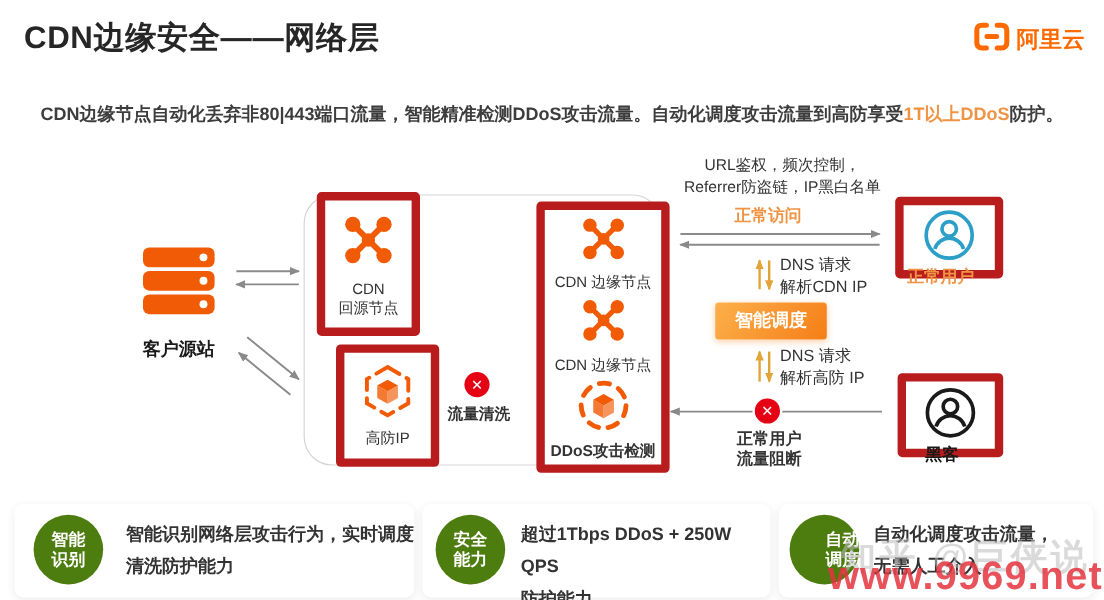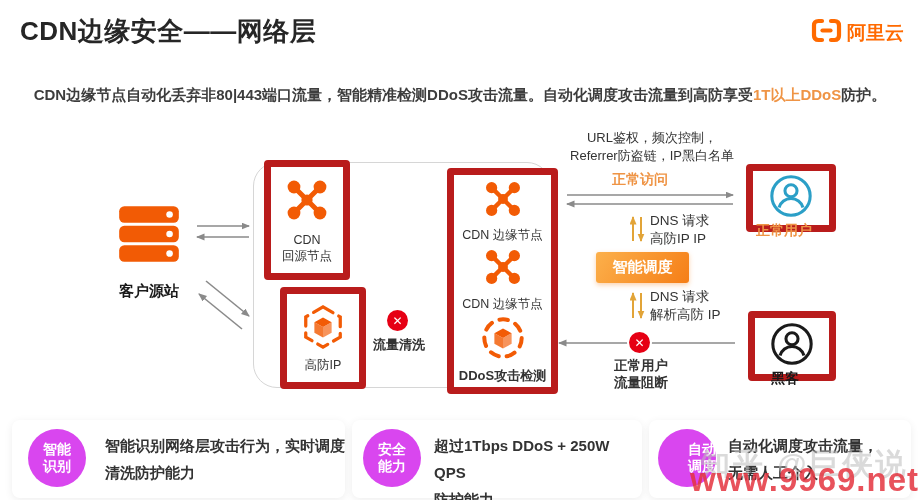--- a/index.html
+++ b/index.html
@@ -31,21 +31,21 @@
   .sched{left:596px;top:252px;width:93px;height:31px;border-radius:3px;
     background:linear-gradient(125deg,#fcb04b 0%,#f57e17 100%);
     display:flex;align-items:center;justify-content:center;color:#fff;font-size:15px;font-weight:700;
     box-shadow:0 2px 5px rgba(245,126,23,.35);}
   .block-label{left:591px;top:357px;width:100px;text-align:center;font-size:13.5px;line-height:17px;font-weight:600;color:#333;}
   .clean-label{left:360px;top:336px;width:78px;text-align:center;font-size:13px;font-weight:700;color:#333;}
   .user-label{left:746px;top:222px;width:76px;text-align:center;font-size:14px;font-weight:700;color:#ef9445;}
   .hacker-label{left:748px;top:370px;width:74px;text-align:center;font-size:14px;font-weight:700;color:#1a1a1a;}
   
   .feature-card{top:420px;height:78px;background:#fff;border-radius:8px;box-shadow:0 2px 8px rgba(0,0,0,.07);}
-  .badge-circle{position:absolute;top:9px;width:58px;height:58px;border-radius:50%;background:#d946ef;color:#fff;
+  .badge-circle{position:absolute;top:9px;width:58px;height:58px;border-radius:50%;background:#4d7c0f;color:#fff;
     display:flex;flex-direction:column;align-items:center;justify-content:center;font-size:14px;font-weight:600;line-height:17px;}
   .feature-text{position:absolute;top:12px;font-size:15px;font-weight:600;color:#333;line-height:27px;}
   
   .wm-zhihu{left:700px;top:444px;font-size:30px;color:#bdbdbd;opacity:.55;letter-spacing:3px;font-weight:700;}
   .wm-url{left:690px;top:461px;font-size:33px;color:#e4343f;opacity:.85;font-weight:700;letter-spacing:1px;}
   .overlay{position:absolute;left:0;top:0;pointer-events:none;}
 </style>
 </head>
 <body>
 
@@ -212,21 +212,21 @@
   <div class="abs clean-label">流量清洗</div>
 
   <div class="abs url-text">
     <div>URL鉴权，频次控制，</div>
     <div>Referrer防盗链，IP黑白名单</div>
   </div>
   <div class="abs normal-access">正常访问</div>
 
   <div class="abs dns-text" style="left:650px;top:212px;">
     <div>DNS 请求</div>
-    <div>高防IP IP</div>
+    <div>解析CDN IP</div>
   </div>
 
   <div class="abs sched">智能调度</div>
 
   <div class="abs dns-text" style="left:650px;top:288px;">
     <div>DNS 请求</div>
     <div>解析高防 IP</div>
   </div>
 
   <div class="abs xcircle" style="left:629px;top:332px;">

